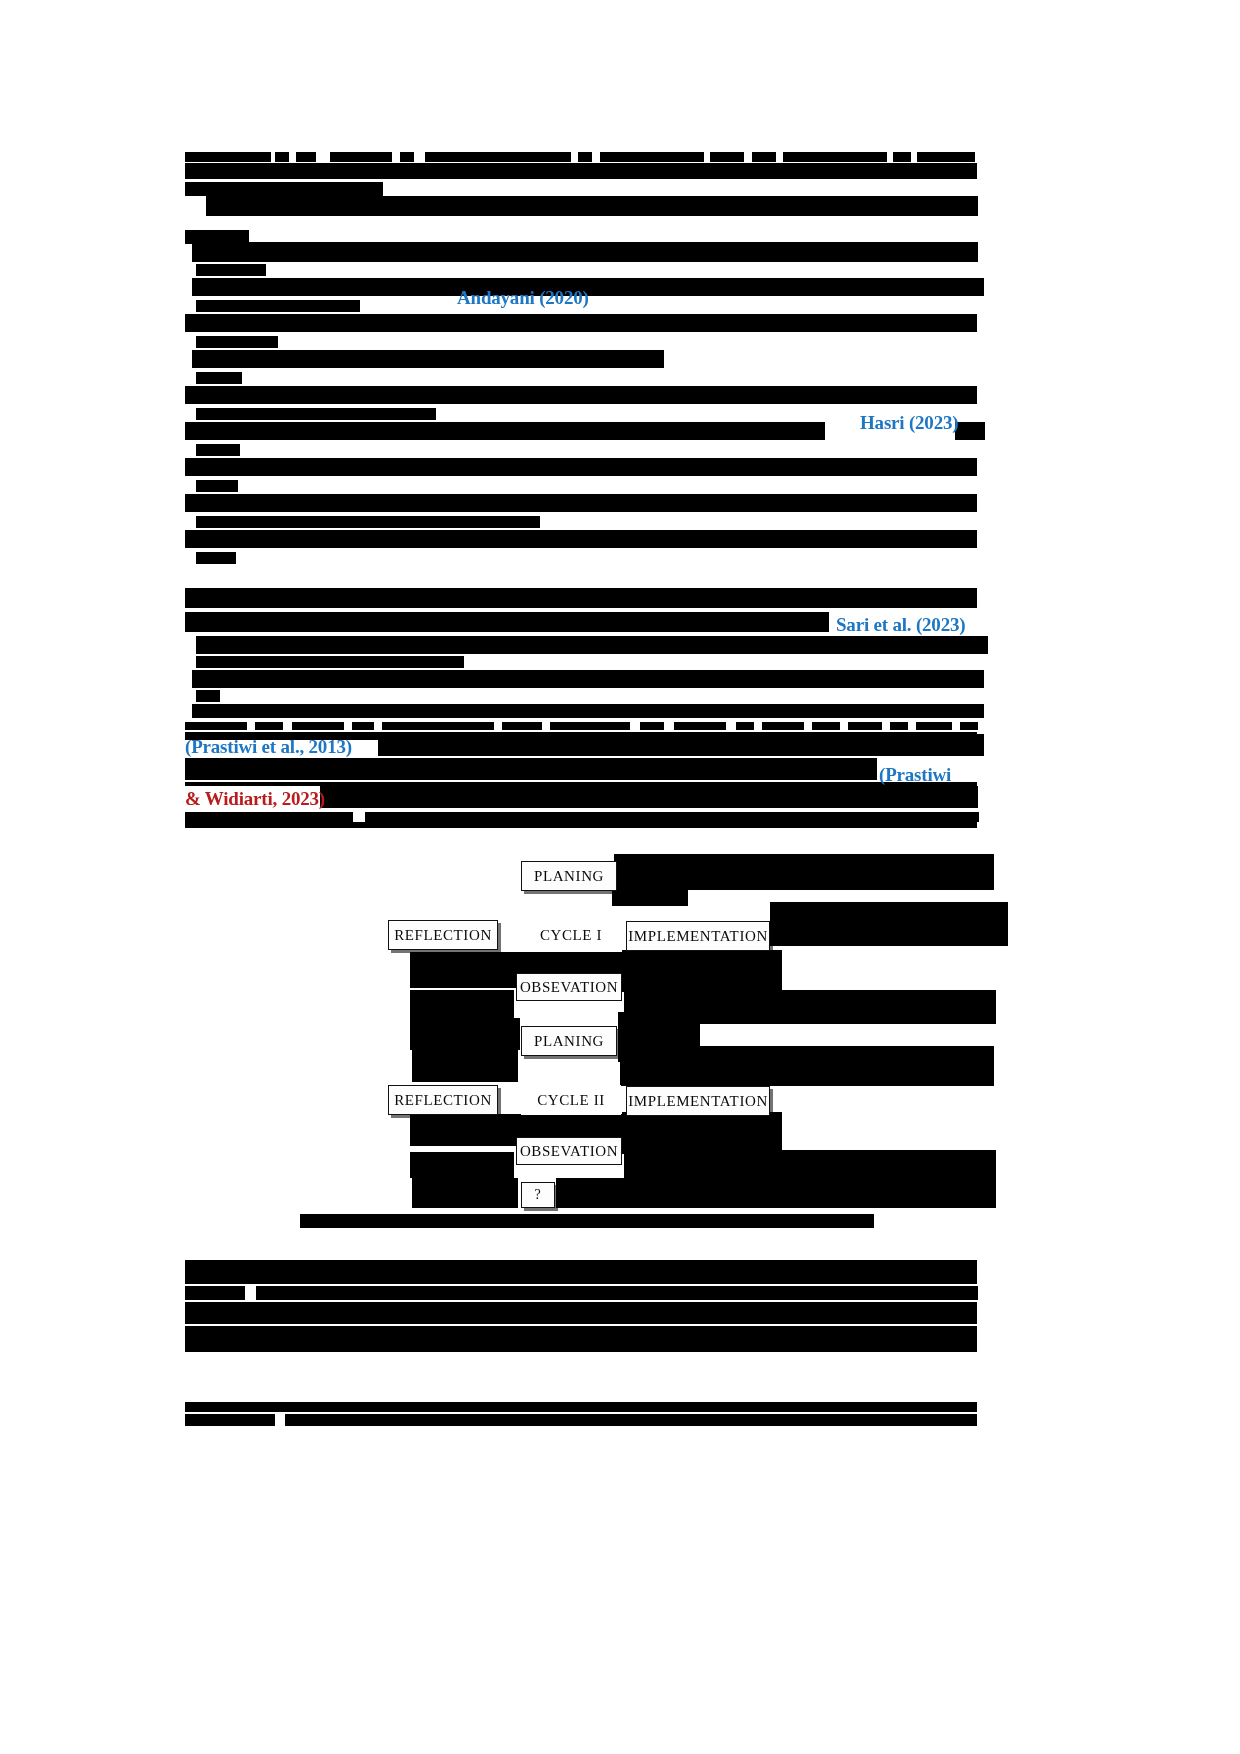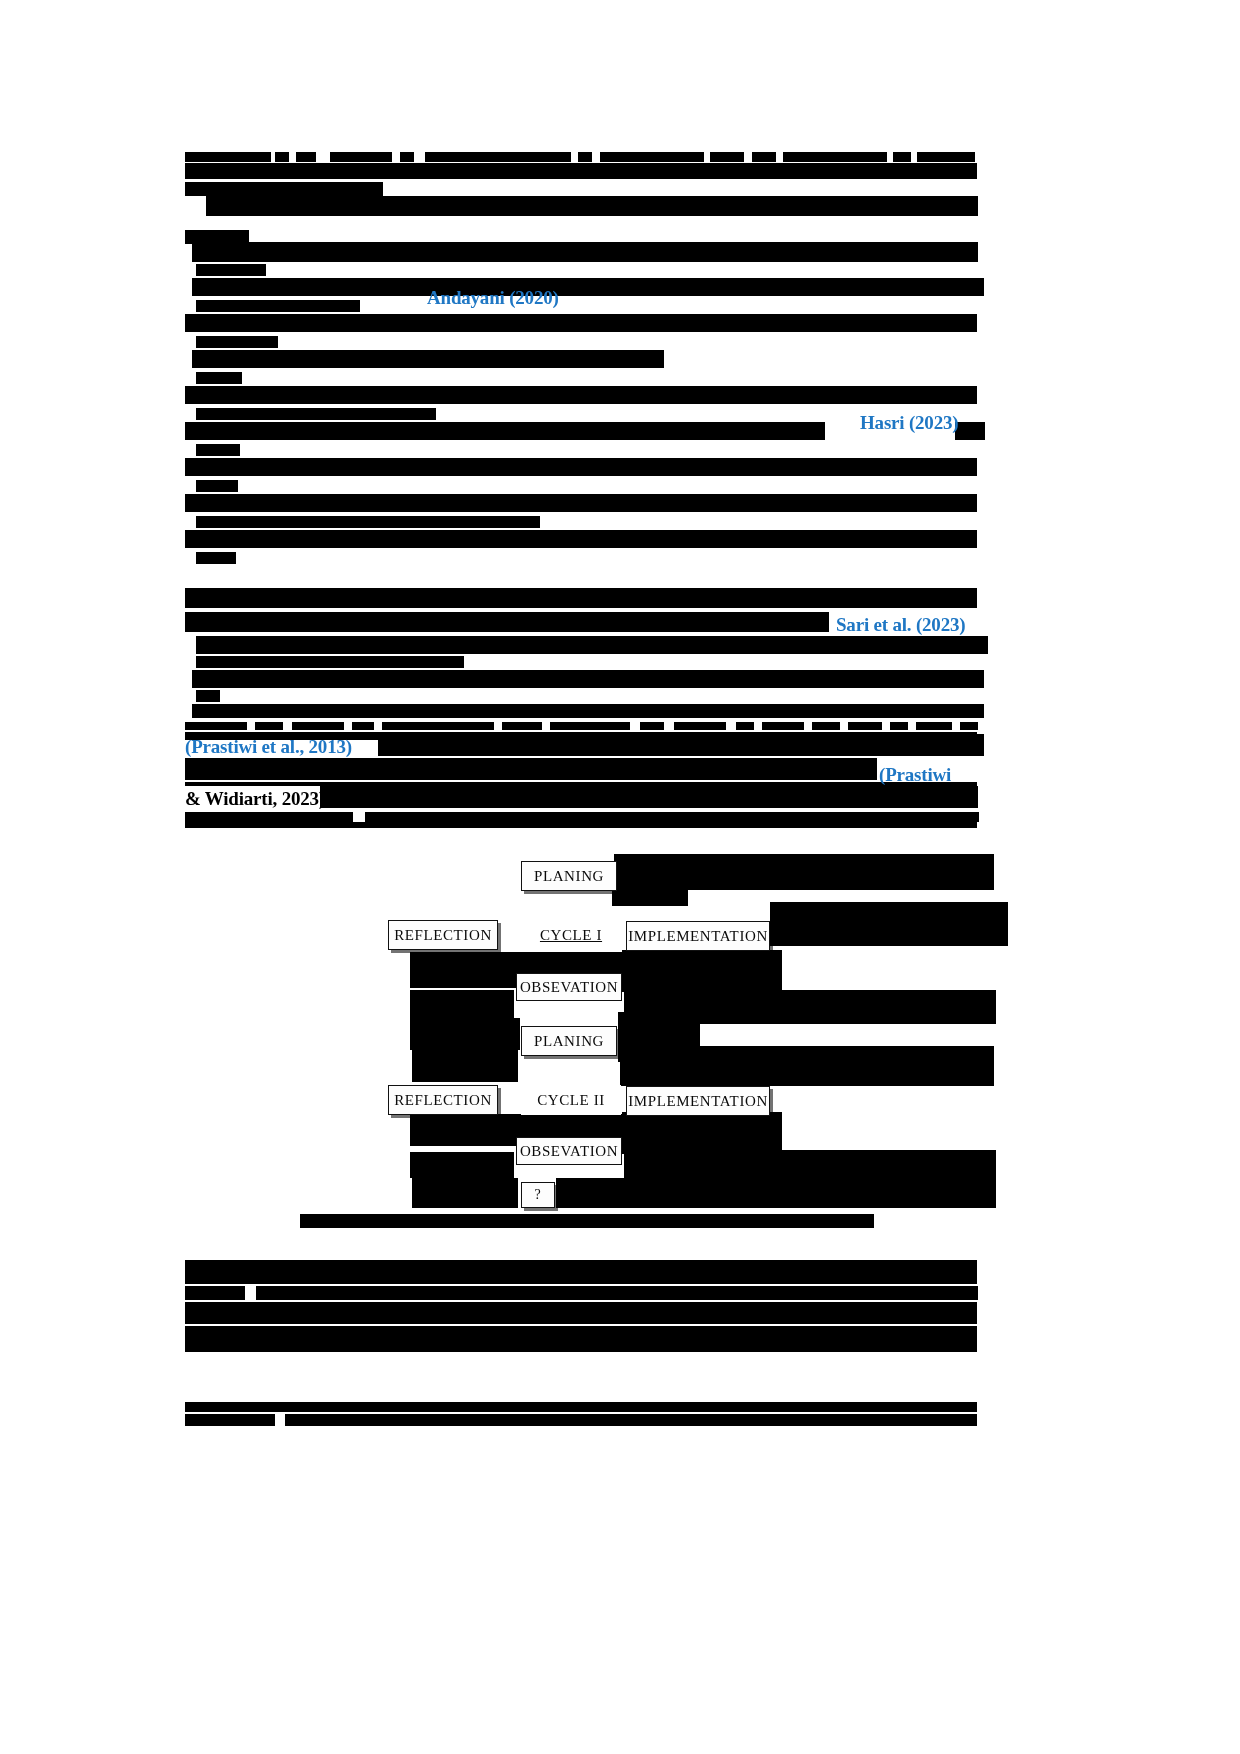--- a/index.html
+++ b/index.html
@@ -169,32 +169,32 @@
       <div class="bar" style="left: 185px; top: 1286px; width: 60px; height: 14px; background: rgb(0, 0, 0);"></div>
       <div class="bar" style="left: 256px; top: 1286px; width: 722px; height: 14px; background: rgb(0, 0, 0);"></div>
       <div class="bar" style="left: 185px; top: 1302px; width: 792px; height: 22px; background: rgb(0, 0, 0);"></div>
       <div class="bar" style="left: 185px; top: 1326px; width: 792px; height: 26px; background: rgb(0, 0, 0);"></div>
       <div class="bar" style="left: 185px; top: 1402px; width: 792px; height: 10px; background: rgb(0, 0, 0);"></div>
       <div class="bar" style="left: 185px; top: 1414px; width: 90px; height: 12px; background: rgb(0, 0, 0);"></div>
       <div class="bar" style="left: 285px; top: 1414px; width: 692px; height: 12px; background: rgb(0, 0, 0);"></div>
     </div>
 
   <div class="citation-layer">
-      <span class="cite" style="left: 427px; top: 288px; color: rgb(31, 119, 196);">Andayani (2020)</span>
+      <span class="cite" style="left: 457px; top: 288px; color: rgb(31, 119, 196);">Andayani (2020)</span>
       <span class="cite" style="left: 832px; top: 413px; color: rgb(31, 119, 196); margin-left: 28px;">Hasri (2023)</span>
       <span class="cite" style="left: 836px; top: 615px; color: rgb(31, 119, 196);">Sari et al. (2023)</span>
       <span class="cite" style="left: 185px; top: 737px; color: rgb(31, 119, 196);">(Prastiwi et al., 2013)</span>
       <span class="cite" style="left: 879px; top: 765px; color: rgb(31, 119, 196);">(Prastiwi</span>
-      <span class="cite" style="left: 185px; top: 789px; color: #000000;">&amp; Widiarti, 2023)</span>
+      <span class="cite" style="left: 185px; top: 789px; color: #b91c1c;">&amp; Widiarti, 2023)</span>
     </div>
 
   <div class="flow">
       <div class="node " style="left: 521px; top: 861px; width: 96px; height: 30px;">PLANING</div>
       <div class="node " style="left: 388px; top: 920px; width: 110px; height: 30px;">REFLECTION</div>
-      <div class="node cyclelabel" style="left: 521px; top: 920px; width: 100px; height: 30px; text-decoration: underline;">CYCLE I</div>
+      <div class="node cyclelabel" style="left: 521px; top: 920px; width: 100px; height: 30px;">CYCLE I</div>
       <div class="node " style="left: 626px; top: 921px; width: 144px; height: 30px;">IMPLEMENTATION</div>
       <div class="node plain" style="left: 516px; top: 973px; width: 106px; height: 28px;">OBSEVATION</div>
       <div class="node " style="left: 521px; top: 1026px; width: 96px; height: 30px;">PLANING</div>
       <div class="node " style="left: 388px; top: 1085px; width: 110px; height: 30px;">REFLECTION</div>
       <div class="node cyclelabel" style="left: 521px; top: 1085px; width: 100px; height: 30px;">CYCLE II</div>
       <div class="node " style="left: 626px; top: 1086px; width: 144px; height: 30px;">IMPLEMENTATION</div>
       <div class="node plain" style="left: 516px; top: 1137px; width: 106px; height: 28px;">OBSEVATION</div>
       <div class="node qbox" style="left: 521px; top: 1182px; width: 34px; height: 26px;">?</div>
     </div>
 

